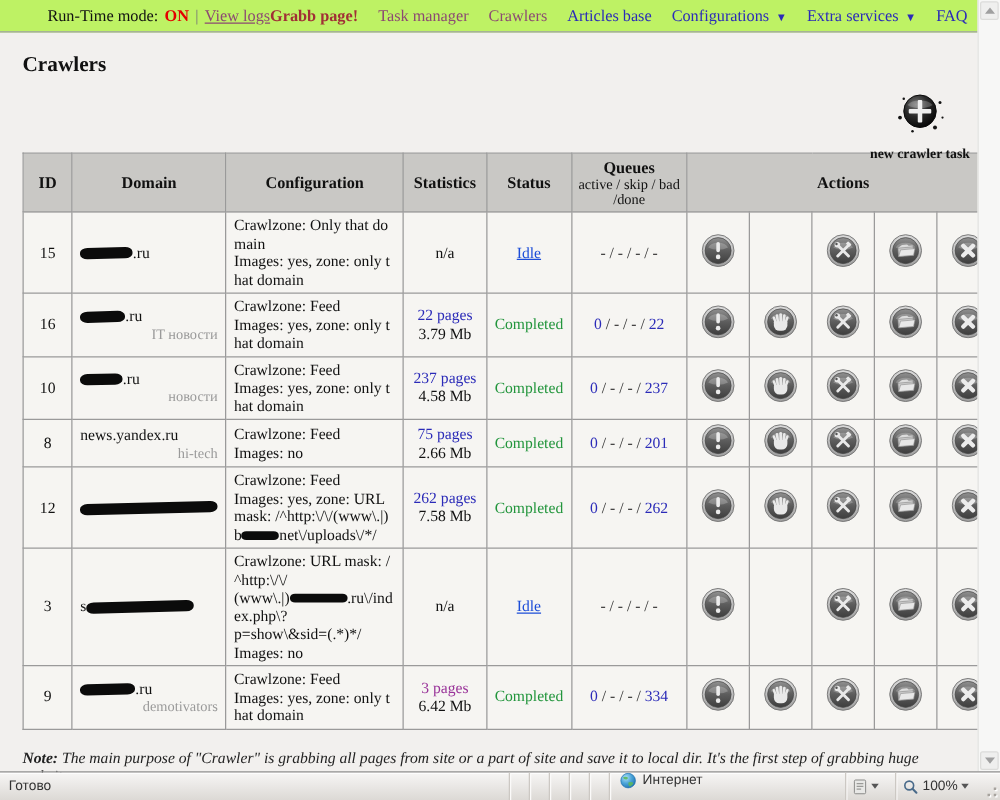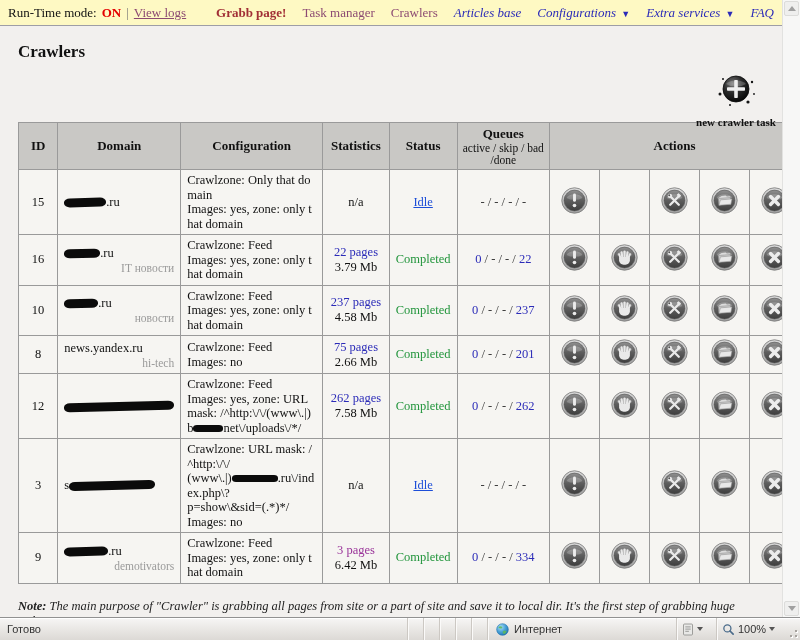--- a/index.html
+++ b/index.html
@@ -1,30 +1,30 @@
 <!DOCTYPE html>
 <html><head>
 <meta charset="utf-8">
 <style>
   html,body{margin:0;padding:0;}
   body{width:800px;height:640px;position:relative;overflow:hidden;
        background:#f2f0ee;font-family:"Liberation Serif",serif;color:#111;}
 
   
-  .topbar{height:25px;background:#fef9c3;border-bottom:1px solid #9e9ea6;
-          display:flex;align-items:center;justify-content:space-between;
+  .topbar{height:25px;background:#bef264;border-bottom:1px solid #9e9ea6;
+          display:flex;align-items:center;justify-content:flex-end;
           padding:0 26px 0 8px;font-size:13px;}
   .tb-left{display:flex;align-items:center;gap:5px;white-space:nowrap;}
   .runtime-on{color:#e40000;font-weight:bold;}
   .tb-sep{color:#777;}
   .menu{display:flex;align-items:center;gap:16px;white-space:nowrap;}
   .menu a{text-decoration:none;}
   .lnk-brand{color:#a12f36;font-weight:bold;}
   .lnk-visited{color:#8c4a72;}
-  .lnk-blue{color:#2b2bb8;font-style:italic;}
+  .lnk-blue{color:#2b2bb8;}
   .dd-arrow{font-size:9px;color:#2b2bb8;margin-left:2px;}
 
   
   .page-title{margin:16px 0 0 18px;font-size:17px;font-weight:bold;}
   .new-task{position:absolute;top:70px;right:12px;width:104px;text-align:center;}
   .nt-icon-wrap{position:relative;display:inline-block;width:44px;height:40px;}
   .nt-label{font-weight:bold;font-size:11px;margin-top:2px;}
 
   
   table.crawlers{border-collapse:collapse;margin:60px 0 0 18px;background:#f6f5f2;}
@@ -69,21 +69,21 @@
   .tri.t-up{border-left:4px solid transparent;border-right:4px solid transparent;border-bottom:5px solid #a0a0a0;}
   .tri.t-down{border-left:4px solid transparent;border-right:4px solid transparent;border-top:5px solid #a0a0a0;}
 
   
   .statusbar{position:absolute;left:0;bottom:0;width:800px;height:22px;
              background:linear-gradient(#f7f6f5,#dcd9d5);border-top:1px solid #919191;
              box-shadow:inset 0 1px 0 #ffffff;display:flex;align-items:center;
              font-family:"Liberation Sans",sans-serif;font-size:11px;color:#333;margin-top:37px;}
   .sb-ready{flex:1;padding-left:7px;}
   .sb-seg{width:15px;height:100%;border-left:1px solid #ccc8c3;box-shadow:inset 1px 0 0 #fbfaf9;}
-  .sb-zone{width:122px;height:100%;display:flex;align-items:center;gap:5px;
+  .sb-zone{width:122px;height:100%;display:flex;align-items:flex-start;gap:5px;
            border-left:1px solid #ccc8c3;box-shadow:inset 1px 0 0 #fbfaf9;padding-left:8px;}
   .sb-fill{width:58px;height:100%;}
   .sb-prot{width:34px;height:100%;display:flex;align-items:center;gap:3px;
            border-left:1px solid #ccc8c3;box-shadow:inset 1px 0 0 #fbfaf9;padding-left:5px;}
   .sb-zoom{width:64px;height:100%;display:flex;align-items:center;gap:3px;
            border-left:1px solid #ccc8c3;box-shadow:inset 1px 0 0 #fbfaf9;padding-left:5px;}
   .sb-caret{width:0;height:0;border-left:3px solid transparent;border-right:3px solid transparent;
             border-top:4px solid #555;}
   .sb-grip{width:14px;height:100%;position:relative;}
   .grip-dot{position:absolute;width:2px;height:2px;background:#a7a39e;box-shadow:1px 1px 0 #fff;}

